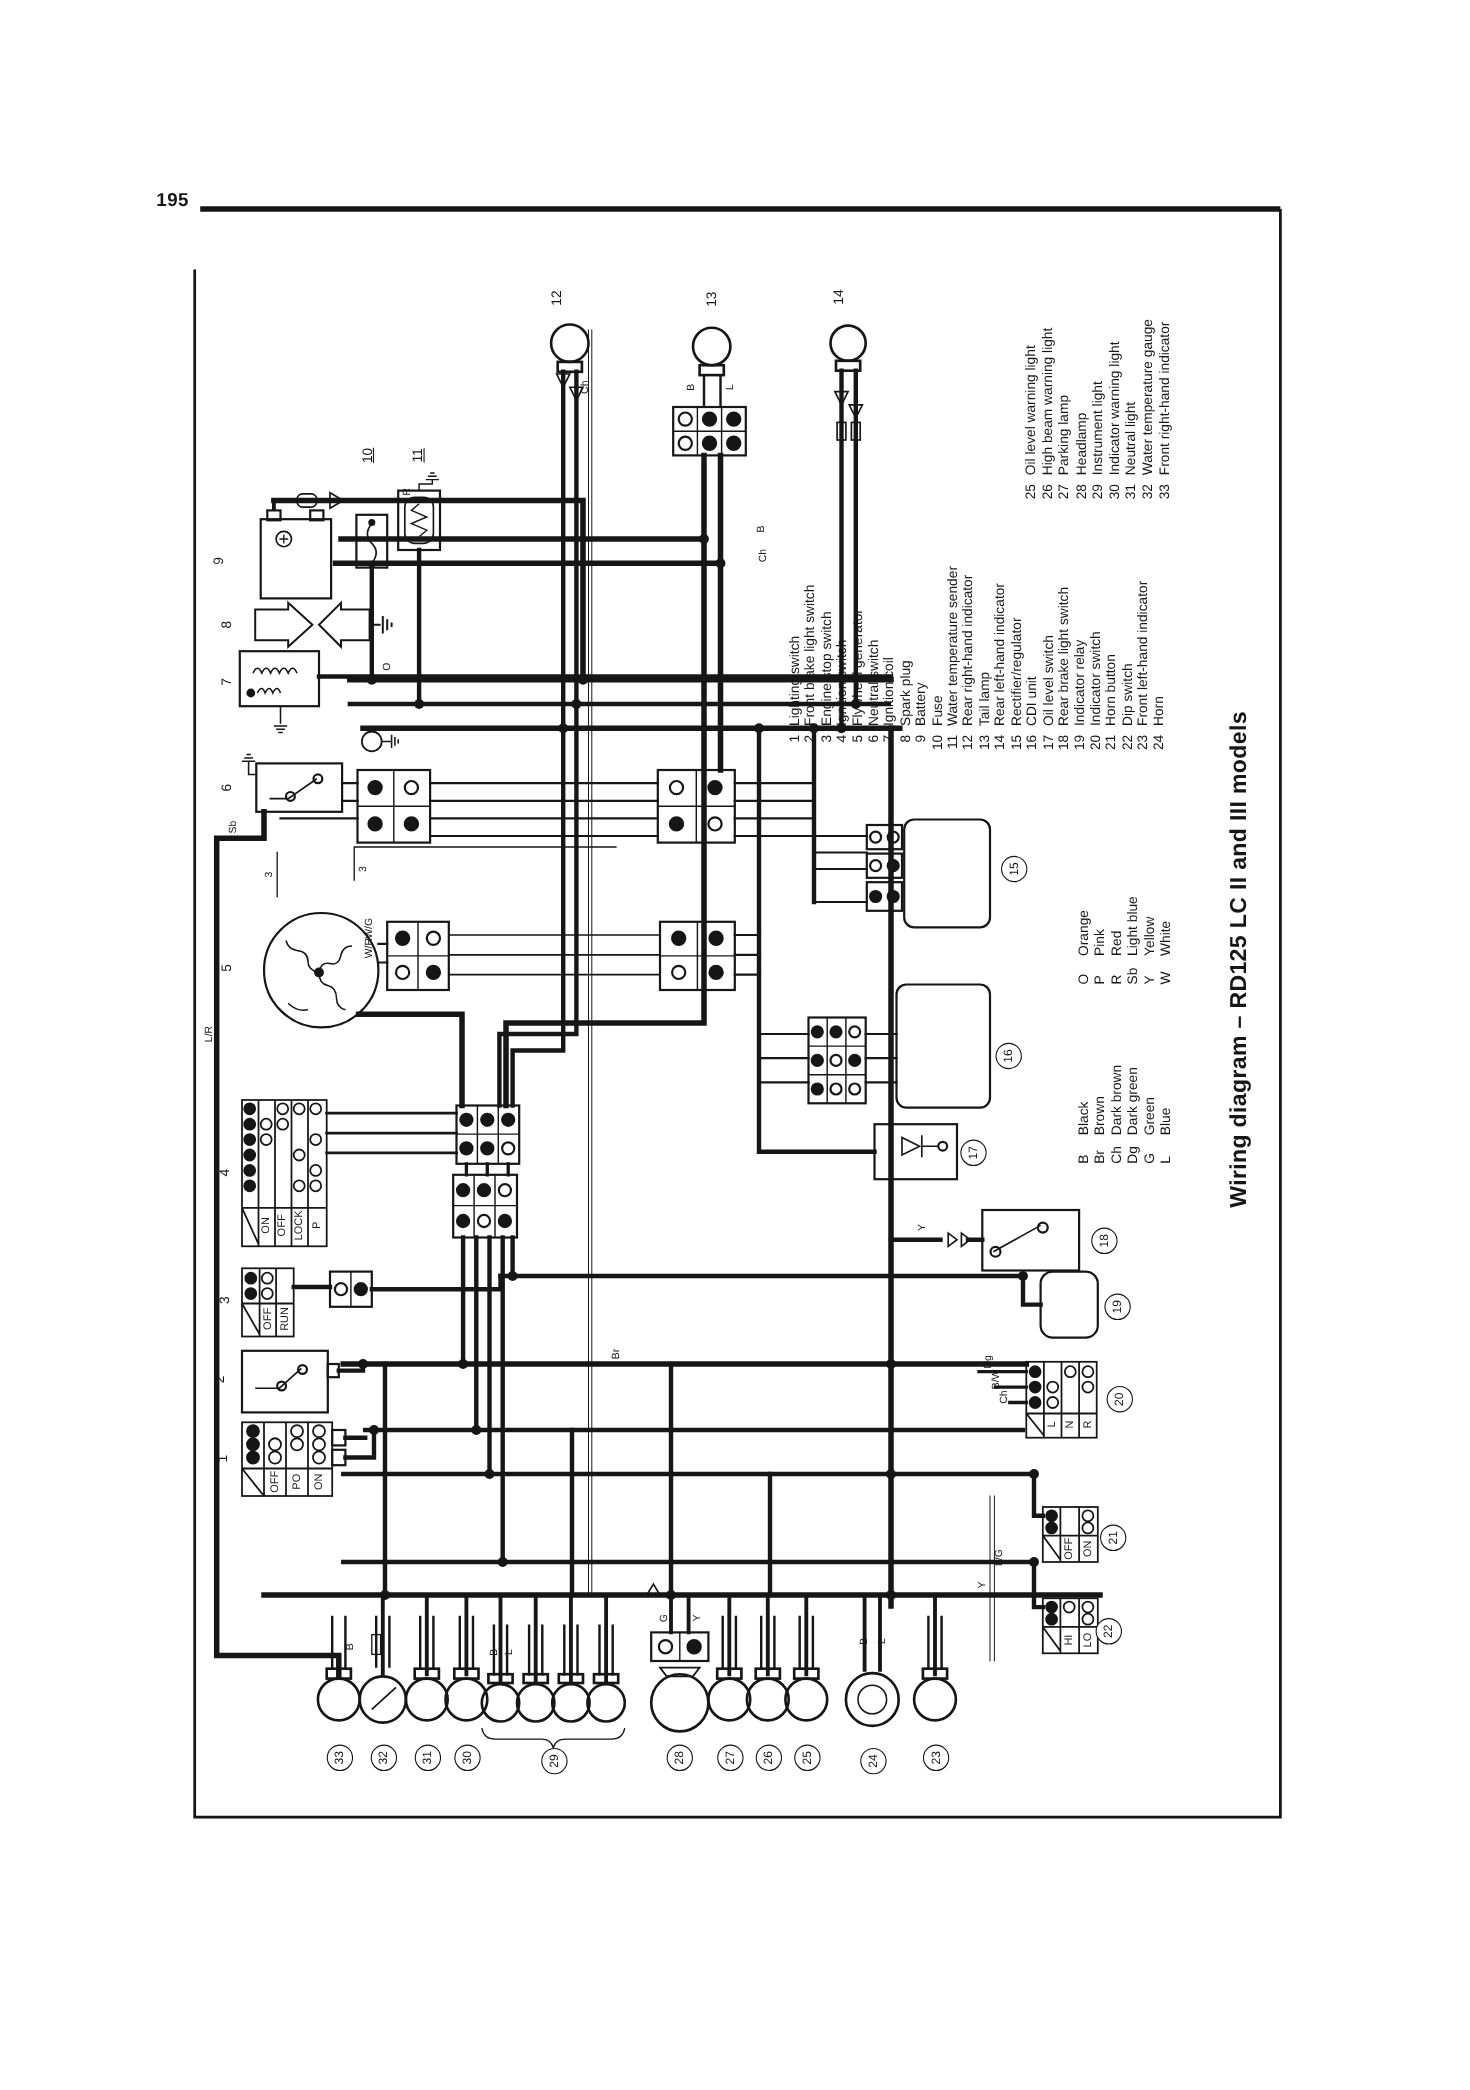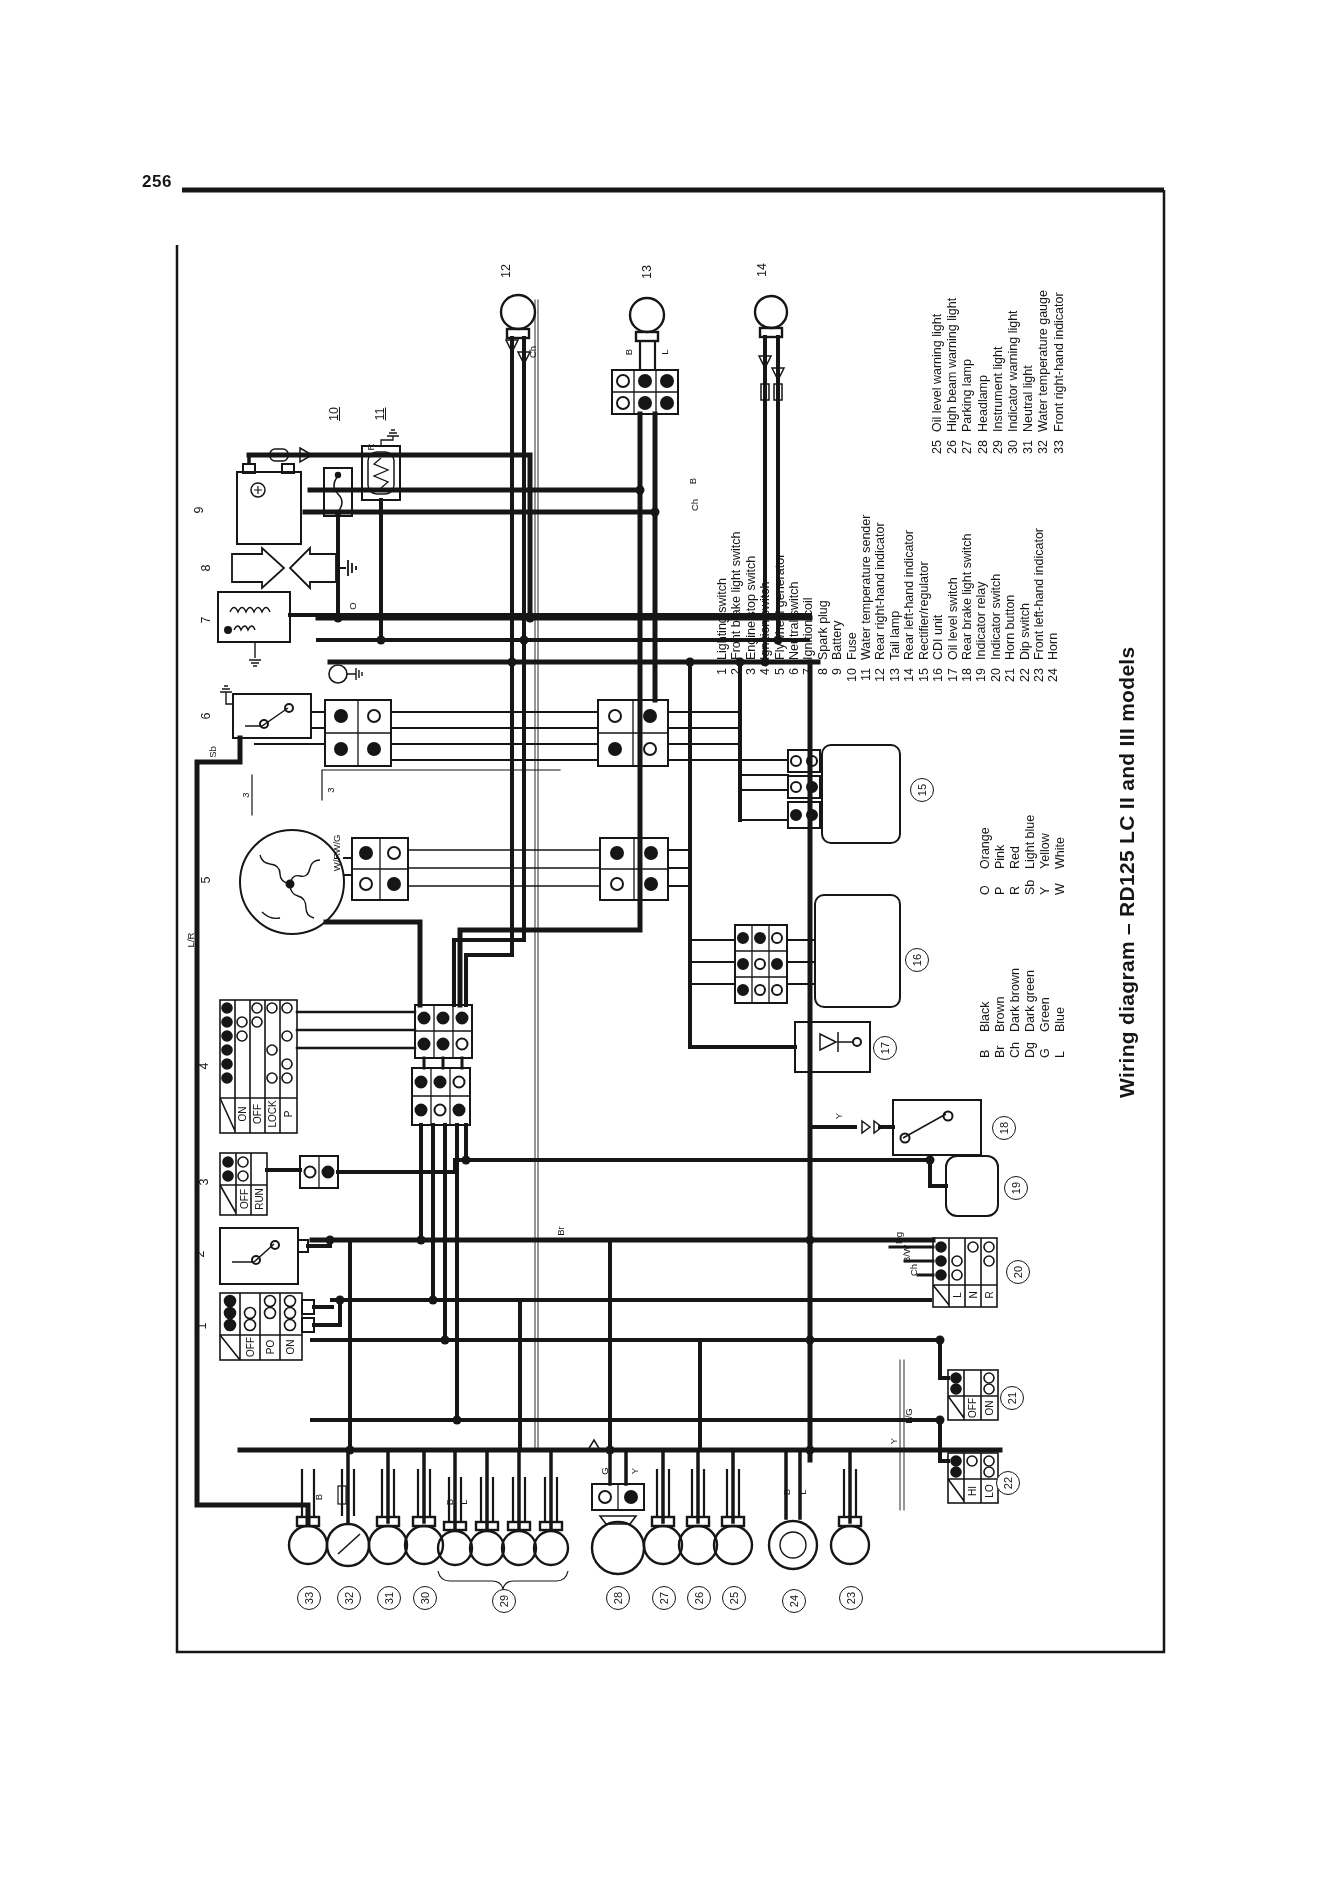--- a/index.html
+++ b/index.html
@@ -18,21 +18,21 @@
   .pnum{position:absolute;transform:translate(-50%,-50%) rotate(-90deg);font-size:12.5px;}
   .pnum.u{text-decoration:underline;}
   .wlab{position:absolute;transform:translate(-50%,-50%) rotate(-90deg);font-size:9.5px;white-space:nowrap;}
   .slab{position:absolute;transform:translate(-50%,-50%) rotate(-90deg);font-size:10px;white-space:nowrap;}
   .circnum{position:absolute;width:22px;height:22px;border:1.6px solid #161616;border-radius:50%;display:flex;align-items:center;justify-content:center;background:#fff;}
   .circnum i{font-style:normal;font-size:11px;transform:rotate(-90deg);}
 </style>
 </head>
 <body>
 
-<div class="pageno">256</div>
+<div class="pageno">195</div>
 
 <svg width="1336" height="1900" viewBox="0 0 1336 1900" style="position:absolute;left:0;top:0" fill="none" stroke="#161616">
 
   <g>
     <path d="M182 190 H1164" stroke-width="5"></path>
     <path d="M1164 190 V1652 H177 V245" stroke-width="2.5"></path>
   </g>
 
   <g stroke-linecap="square">
 

